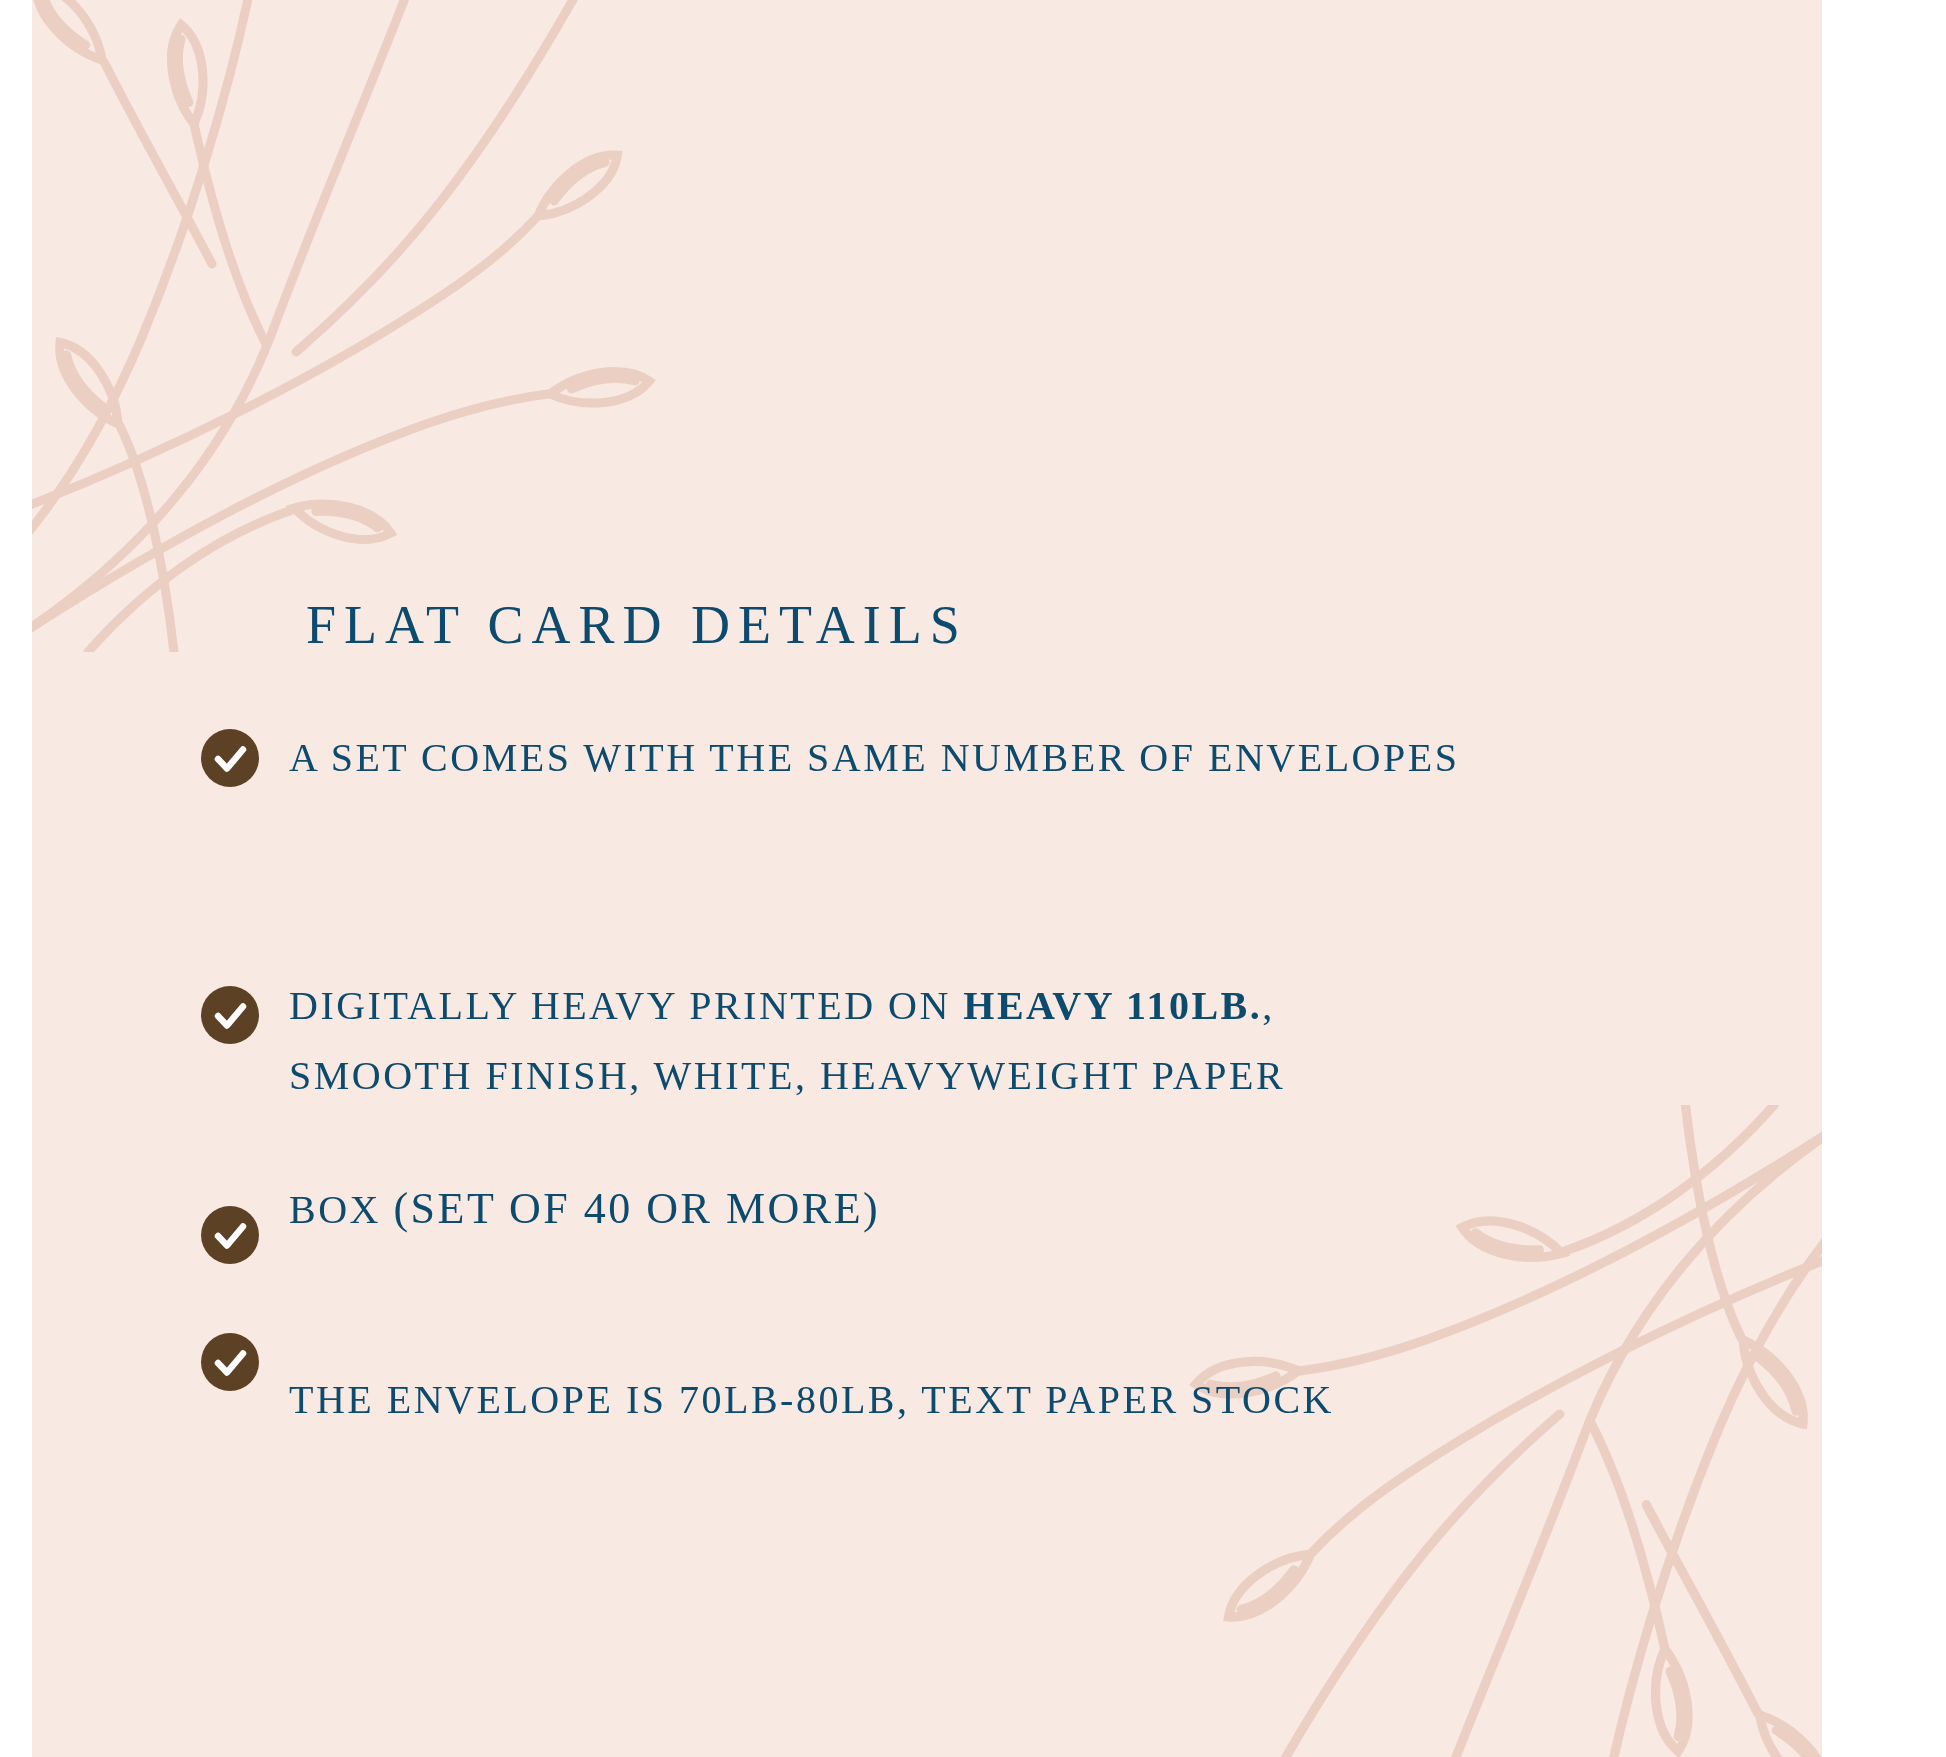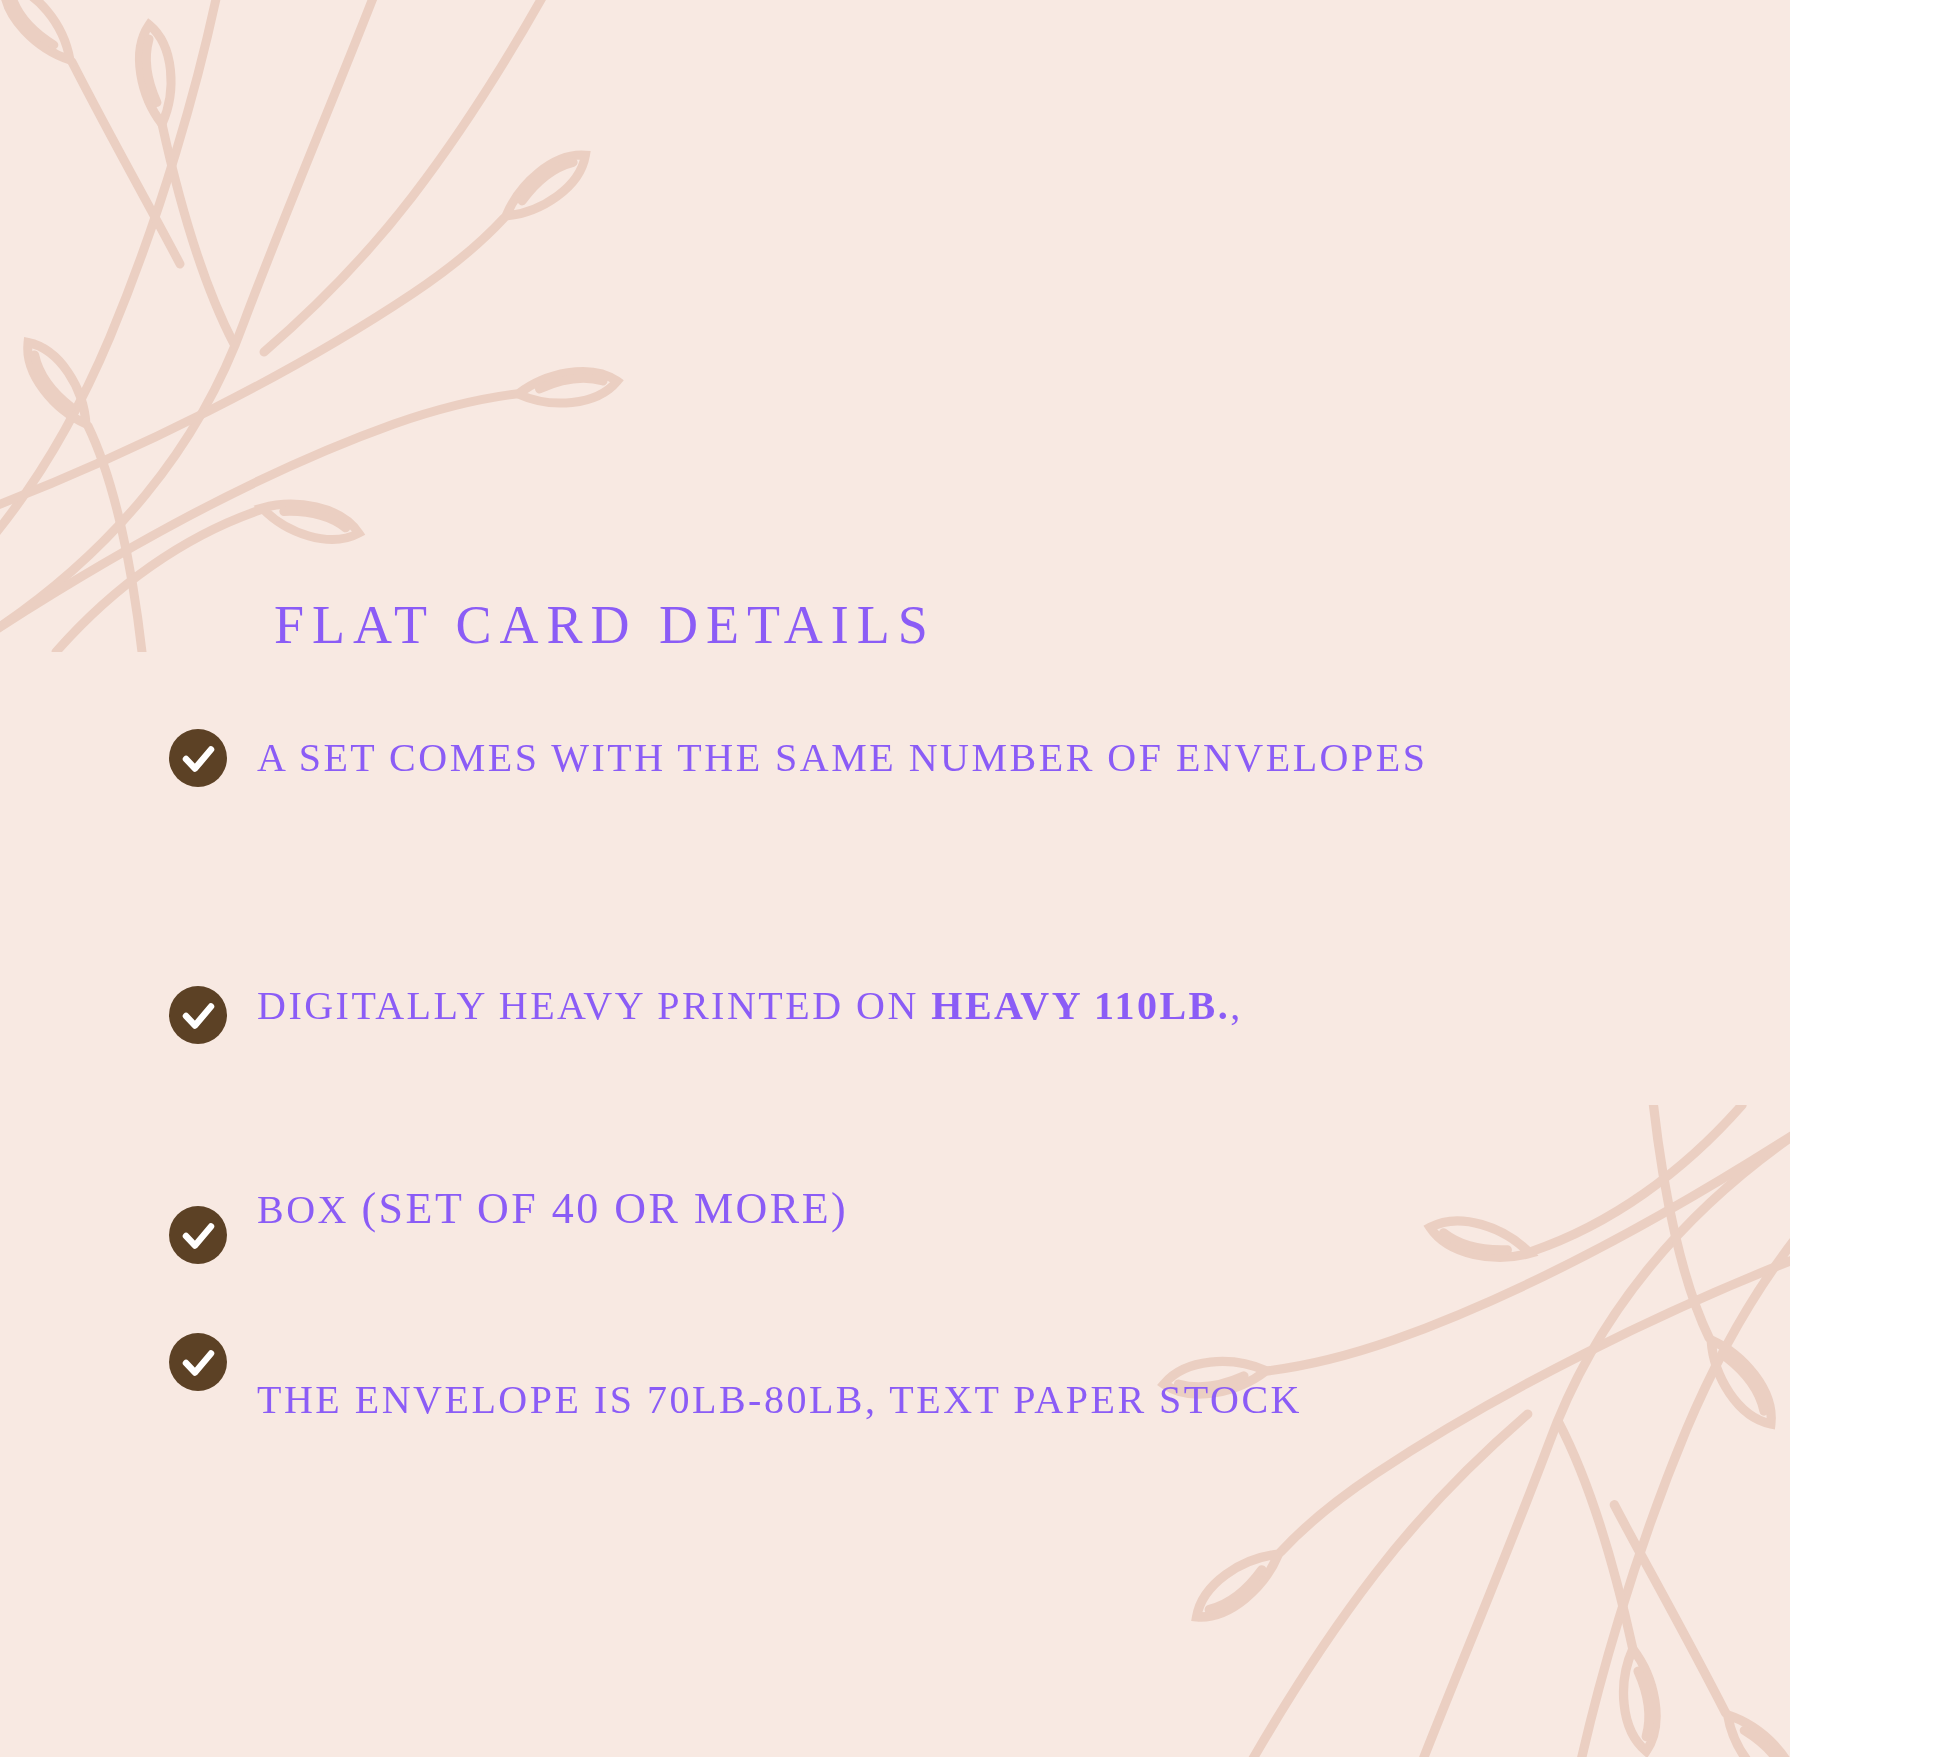--- a/index.html
+++ b/index.html
@@ -3,21 +3,22 @@
 <meta charset="utf-8">
 <style>
   html, body { margin: 0; padding: 0; }
   .stage {
     position: relative;
     width: 1790px;
     height: 1757px;
     background: #f8e9e2;
     overflow: hidden;
     font-family: "Liberation Serif", "DejaVu Serif", serif;
-    color: #8b5cf6;
+    color: #0c4a6e;
+    margin-left: 32px;
   }
 
   
   .branch { position: absolute; pointer-events: none; }
   .branch-tl { top: -8px; left: -8px; }
   .branch-br { right: -18px; bottom: -28px; transform: rotate(180deg); }
 
   .title {
     position: absolute;
     left: 274px;
@@ -122,20 +123,21 @@
 
 
   <div class="row multiline" style="top:971px">
     <span class="check" style="top:15px">
       <svg viewBox="0 0 58 58">
           <circle cx="29" cy="29" r="29" fill="#5c4125"></circle>
           <path d="M17 30 L26 39.5 L42 20.5" stroke="#ffffff" stroke-width="6.5" fill="none" stroke-linecap="round" stroke-linejoin="round"></path>
         </svg>
     </span>
     <p class="line"><span>DIGITALLY HEAVY PRINTED ON </span><strong>HEAVY 110LB.</strong><span>,</span></p>
+    <p class="line">SMOOTH FINISH, WHITE, HEAVYWEIGHT PAPER</p>
   </div>
 
   <div class="row multiline" style="top:1174px">
     <span class="check" style="top:32px">
       <svg viewBox="0 0 58 58">
           <circle cx="29" cy="29" r="29" fill="#5c4125"></circle>
           <path d="M17 30 L26 39.5 L42 20.5" stroke="#ffffff" stroke-width="6.5" fill="none" stroke-linecap="round" stroke-linejoin="round"></path>
         </svg>
     </span>
     <p class="line"><span>BOX </span><span class="paren">(SET OF 40 OR MORE)</span></p>

